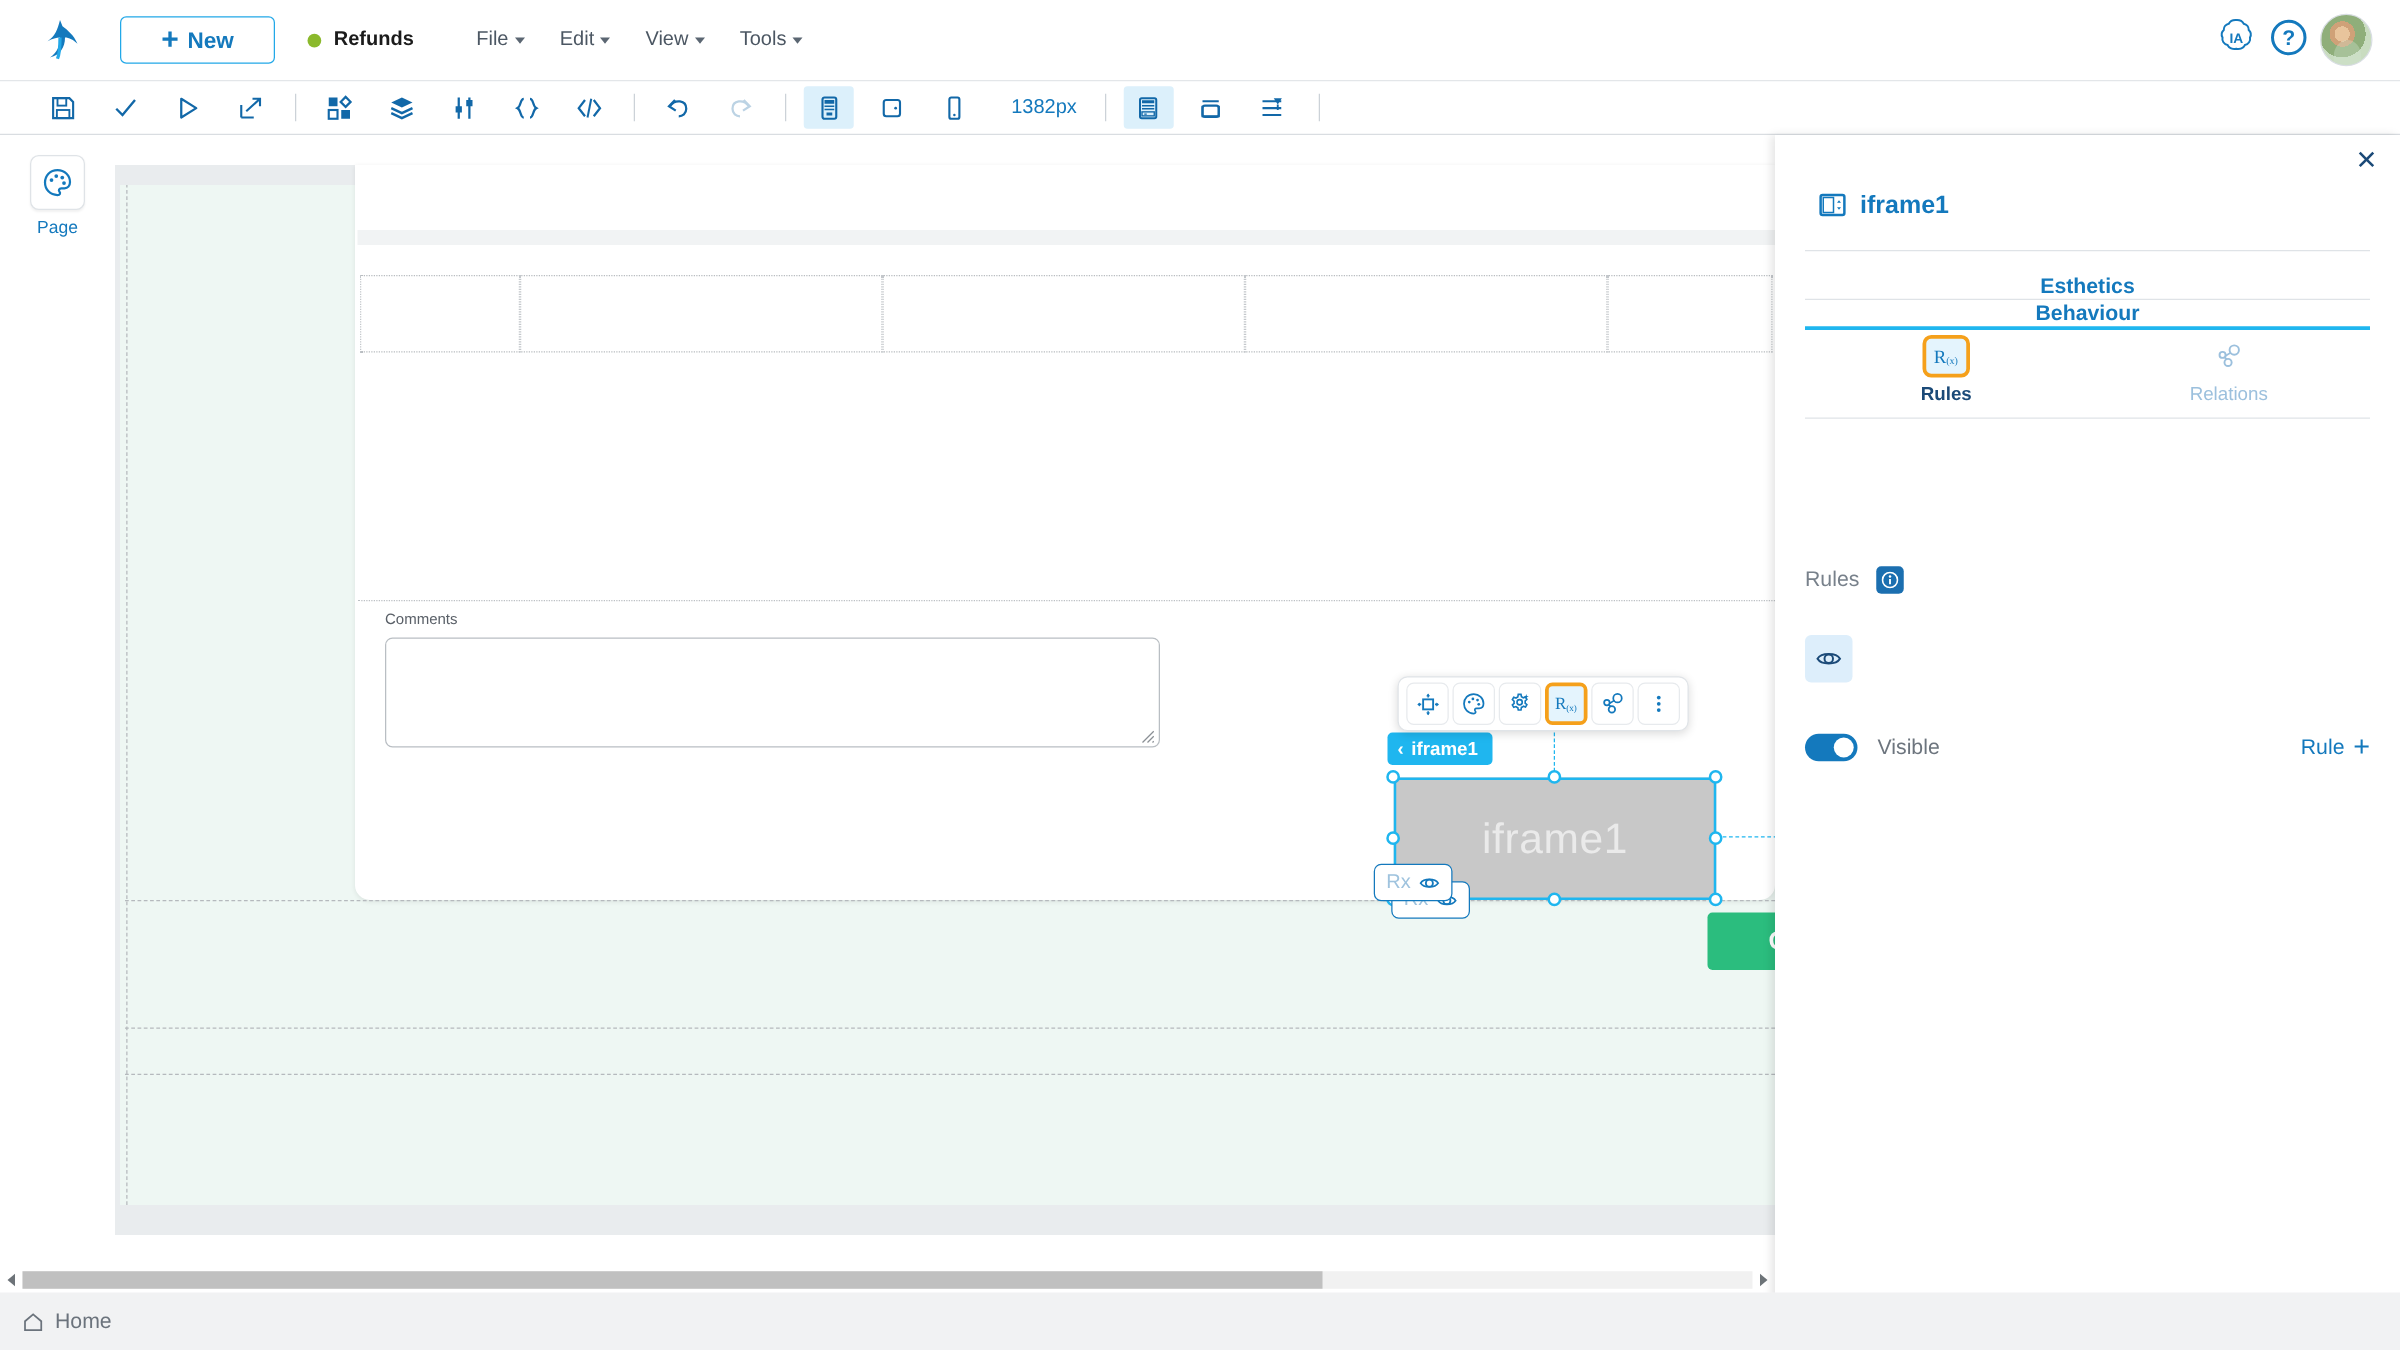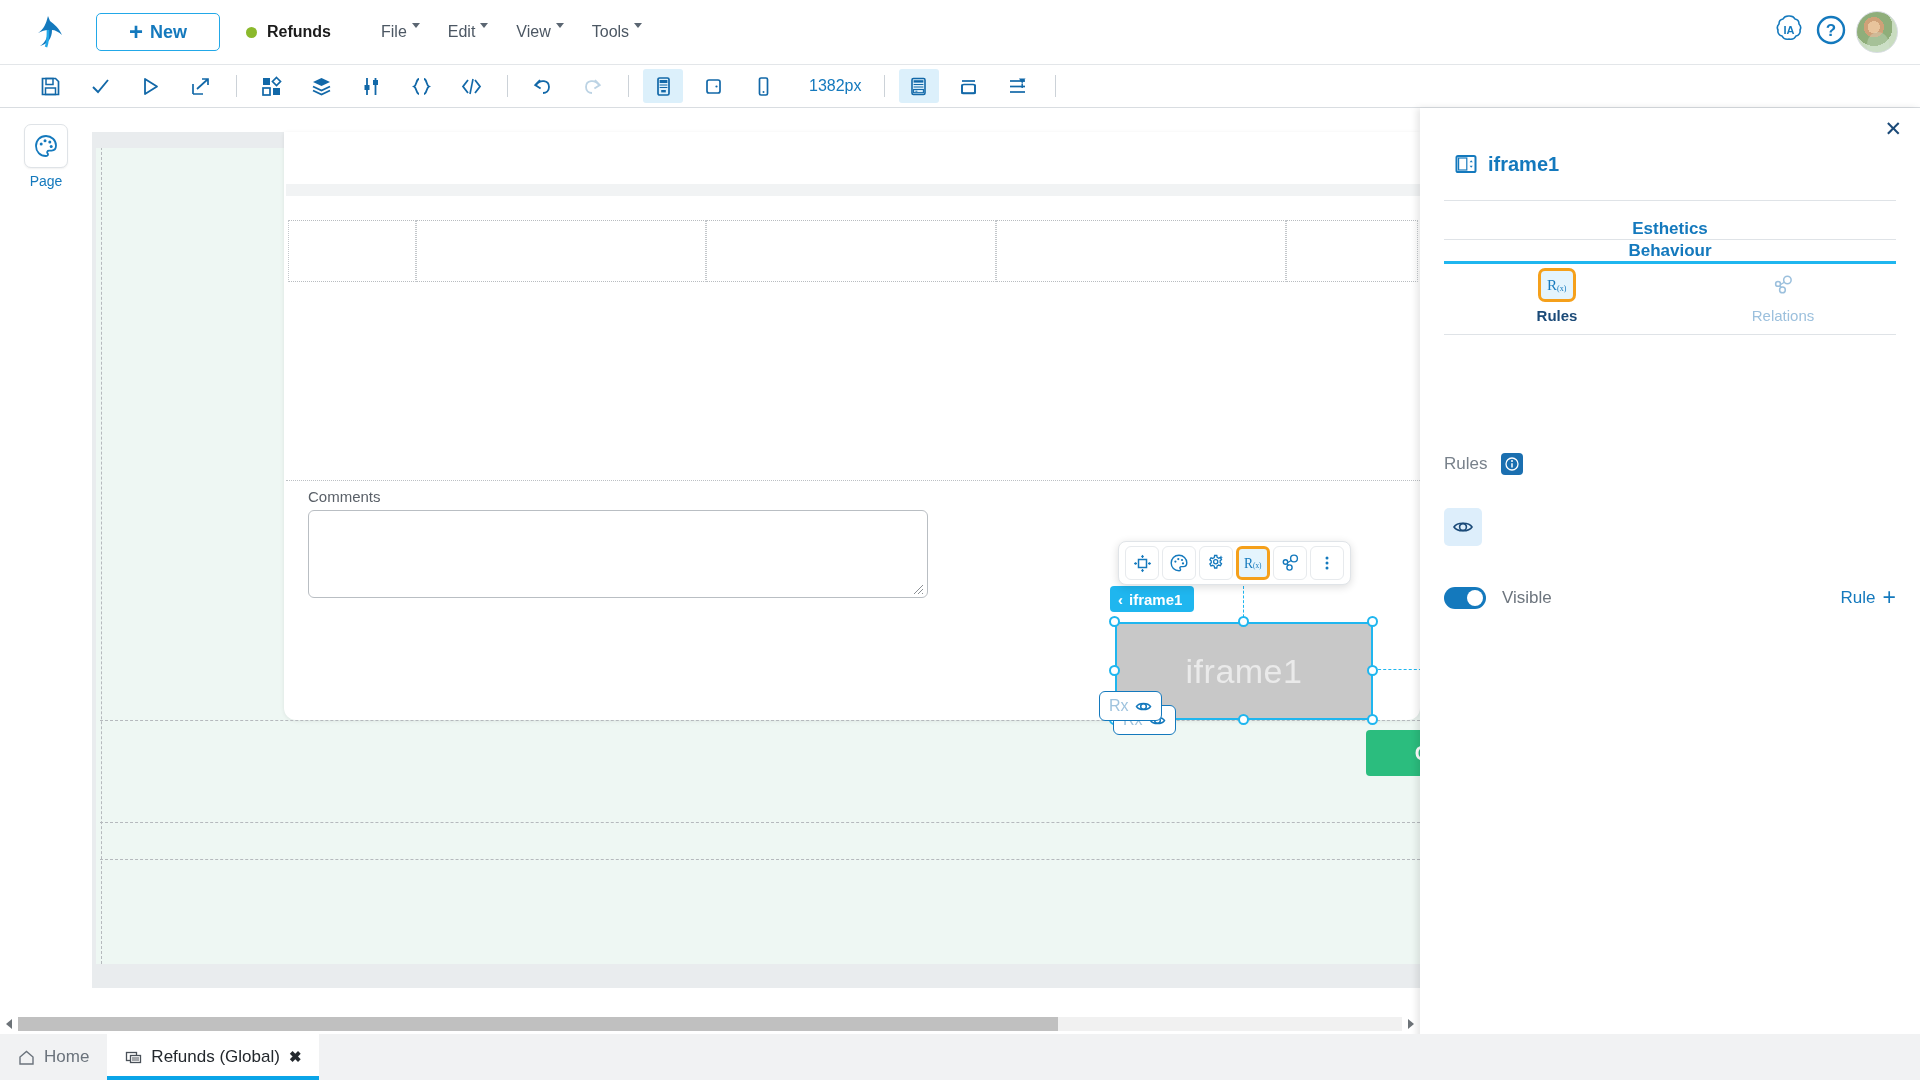--- a/index.html
+++ b/index.html
@@ -23,21 +23,21 @@
     justify-content: center; gap: 7px; cursor: pointer;
   }
   .new-btn .plus { color: #1479bd; font-size: 24px; font-weight: 700; line-height: 1; }
   .new-btn .lbl { color: #1479bd; font-size: 18px; font-weight: 600; }
 
   .proj { margin-left: 26px; display: flex; align-items: center; gap: 10px; }
   .proj .dot { width: 11px; height: 11px; border-radius: 50%; background: #8bb92c; }
   .proj .name { font-size: 16px; font-weight: 700; color: #1b1b1b; }
 
   .menus { margin-left: 50px; display: flex; align-items: center; gap: 28px; }
-  .menu-item { display: flex; gap: 5px; cursor: pointer; color: #4c5763; font-size: 16px; }
+  .menu-item { display: flex; align-items: center; gap: 5px; cursor: pointer; color: #4c5763; font-size: 16px; }
   .caret { width:0;height:0;border-left:4px solid transparent;border-right:4px solid transparent;border-top:5px solid #5b6672; }
 
   .top-right { margin-left: auto; margin-right: 22px; display: flex; align-items: center; gap: 8px; }
   .avatar {
     width: 42px; height: 42px; border-radius: 50%;
     background: radial-gradient(circle at 42% 38%, #e8c49c 0 18%, #cfa178 18% 30%, #8fae7a 30% 55%, #c9dcc0 55% 100%);
     border: 1px solid #d8dde2; overflow:hidden; position:relative;
   }
   .avatar::after{content:"";position:absolute;left:10px;top:20px;width:22px;height:26px;border-radius:50% 50% 40% 40%;background:rgba(210,230,210,.35);}
 
@@ -82,21 +82,21 @@
   .dtable { position: absolute; left: 192px; top: 88px; width: 1130px; height: 62px; }
   .dtable .row { position:absolute; left:0; top:0; width:100%; height:62px; border-top:1px dotted #b8bcc0; border-bottom:1px dotted #b8bcc0;}
   .dcell { position:absolute; top:0; height:62px; border-left:1px dotted #c3c7cb; border-right:1px dotted #c3c7cb;}
 
   .green-chip {
     position: absolute; left: 212px; top: 302px; width: 206px; height: 48px;
     background: #d8f0e2; display:flex; align-items:center; padding-left: 20px;
     font-size: 18px; font-weight: 600; color: #1d1d1d;
   }
   .dotted-line-1 { position:absolute; left: 190px; top: 348px; width:1134px; border-top:1px dotted #bcc0c4;}
-  .comments-lbl { position: absolute; left: 212px; top: 356px; font-size: 15px; color: #5a6068;}
+  .comments-lbl { position: absolute; left: 212px; top: 356px; font-size: 12px; color: #5a6068;}
   .textarea-box {
     position: absolute; left: 212px; top: 378px; width: 620px; height: 88px;
     border: 1px solid #b9bec3; border-radius: 6px; background: #fff;
   }
   .ta-grip { position:absolute; right:3px; bottom:2px; width:11px; height:11px;}
 
   .lower-band-a { position:absolute; left:4px; top:588px; width:1320px; height:1px; border-top:1px dashed #b5b9bd;}
   .lower-band-b { position:absolute; left:4px; top:690px; width:1320px; height:1px; border-top:1px dashed #b5b9bd;}
   .lower-band-c { position:absolute; left:4px; top:727px; width:1320px; height:1px; border-top:1px dashed #b5b9bd;}
   .vleft-dash { position:absolute; left:5px; top:0px; height:832px; border-left:1px dashed #b5b9bd;}
@@ -599,24 +599,15 @@
     </div>
   </div>
 
   <div class="btabs">
     <div class="btab home">
       <svg width="17" height="17" viewBox="0 0 17 17">
         <path d="M2 8 L8.5 2.5 L15 8 V15 H2 Z" fill="none" stroke="#6b737c" stroke-width="1.4"></path>
       </svg>
       <span>Home</span>
     </div>
-    <div class="btab act">
-      <svg width="17" height="17" viewBox="0 0 17 17">
-        <rect x="1.5" y="3.5" width="10" height="8" fill="none" stroke="#4a5159" stroke-width="1.3"></rect>
-        <rect x="5.5" y="6.5" width="10" height="7" fill="#fff" stroke="#4a5159" stroke-width="1.3"></rect>
-        <path d="M7 9 H14 M7 11 H14" stroke="#4a5159" stroke-width="1"></path>
-      </svg>
-      <span>Refunds (Global)</span>
-      <span class="x">✖</span>
-    </div>
   </div>
 
 </div>
 
 </body></html>

